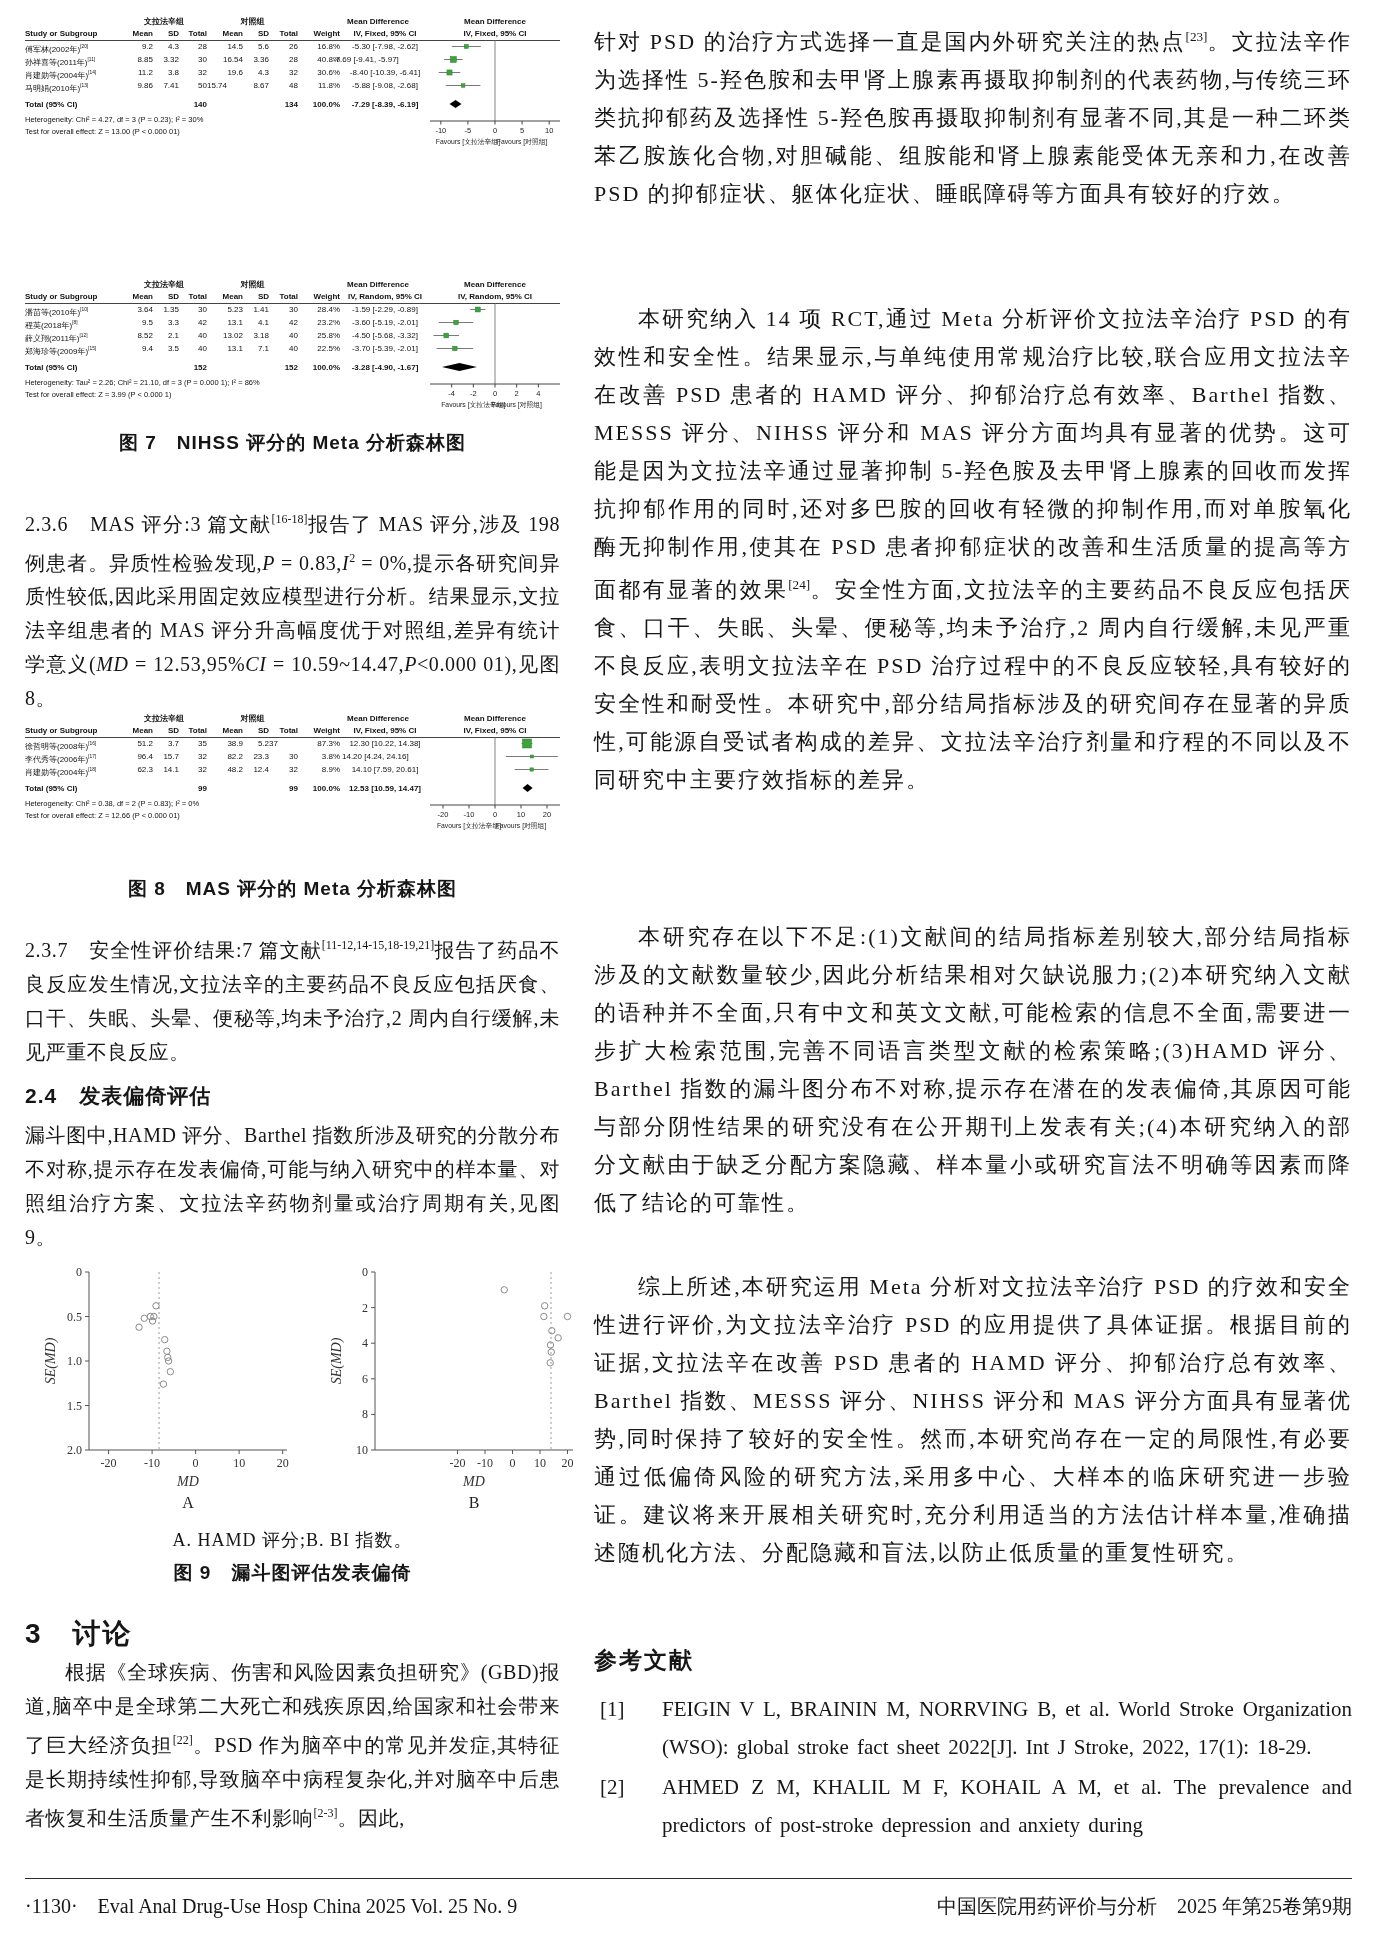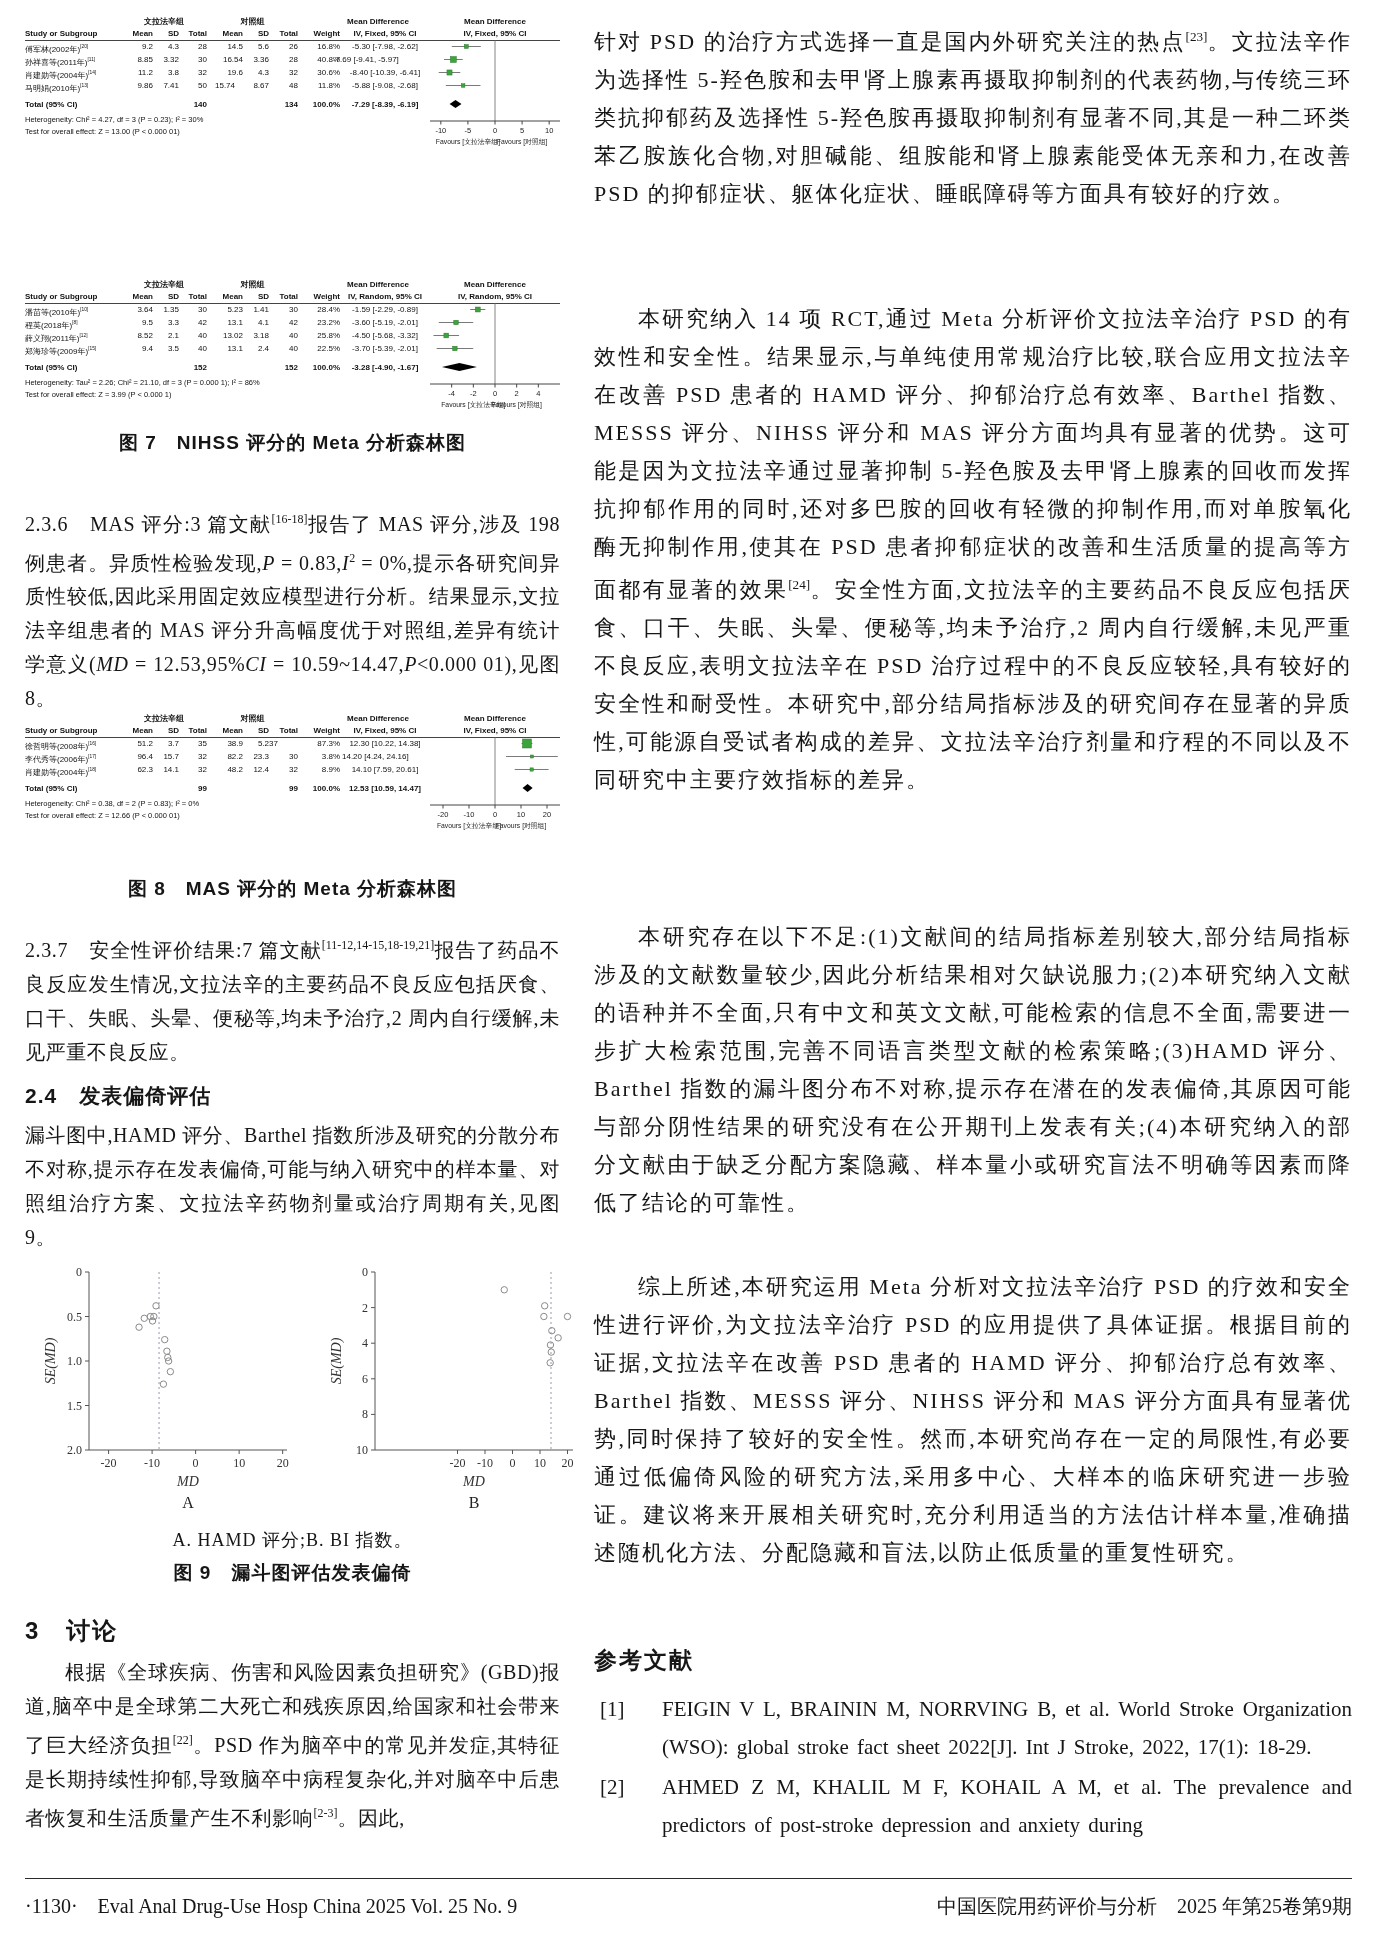--- a/index.html
+++ b/index.html
@@ -9,21 +9,21 @@
   .col-left{left:25px;width:535px;}
   .col-right{left:594px;width:758px;}
   .col>*{position:absolute;left:0;width:100%;}
   .body{font-size:20px;line-height:34px;letter-spacing:0.6px;text-align:justify;}
   .rbody{font-size:22px;line-height:38px;letter-spacing:2px;text-align:justify;}
   .ind{text-indent:2em;}
   sup{font-size:0.6em;vertical-align:super;letter-spacing:0;}
   .figcap{font-family:"Liberation Sans",sans-serif;font-weight:bold;font-size:19px;text-align:center;letter-spacing:1px;}
   .subcap{font-size:18px;text-align:center;letter-spacing:1px;}
   .h2{font-family:"Liberation Sans",sans-serif;font-weight:bold;font-size:21px;letter-spacing:1px;}
-  .h1{font-family:"Liberation Sans",sans-serif;font-weight:bold;font-size:24px;letter-spacing:2px;}
+  .h1{font-family:"Liberation Sans",sans-serif;font-weight:bold;font-size:28px;letter-spacing:2px;}
   .refs-h{font-family:"Liberation Sans",sans-serif;font-weight:bold;font-size:23px;letter-spacing:2px;}
   .forest{font-family:"Liberation Sans",sans-serif;}
   .fcell{position:absolute;font-size:8px;color:#111;white-space:nowrap;}
   .fsmall{font-size:7.5px;}
   .fline{position:absolute;height:0;border-top:1px solid #444;}
   .ftick{font-size:7.5px;fill:#222;font-family:"Liberation Sans",sans-serif;}
   .ffav{font-size:6.8px;fill:#222;font-family:"Liberation Sans",sans-serif;}
   .ax{font-size:12px;fill:#333;font-family:"Liberation Serif",serif;}
   .axl{font-size:14px;fill:#333;font-style:italic;font-family:"Liberation Serif",serif;}
   .plab{font-size:16px;fill:#222;font-family:"Liberation Serif",serif;}
@@ -80,21 +80,21 @@
         <div class="fcell " style="left:154px;top:51px;width:28px;line-height:13px;text-align:right;">32</div>
         <div class="fcell " style="left:182px;top:51px;width:36px;line-height:13px;text-align:right;">19.6</div>
         <div class="fcell " style="left:218px;top:51px;width:26px;line-height:13px;text-align:right;">4.3</div>
         <div class="fcell " style="left:244px;top:51px;width:29px;line-height:13px;text-align:right;">32</div>
         <div class="fcell " style="left:273px;top:51px;width:42px;line-height:13px;text-align:right;">30.6%</div>
         <div class="fcell " style="left:317px;top:51px;width:86px;line-height:13px;text-align:center;">-8.40 [-10.39, -6.41]</div>
         <div class="fcell " style="left:0px;top:64px;width:96px;line-height:13px;text-align:left;">马明娟(2010年)<sup>[13]</sup></div>
         <div class="fcell " style="left:96px;top:64px;width:32px;line-height:13px;text-align:right;">9.86</div>
         <div class="fcell " style="left:128px;top:64px;width:26px;line-height:13px;text-align:right;">7.41</div>
         <div class="fcell " style="left:154px;top:64px;width:28px;line-height:13px;text-align:right;">50</div>
-        <div class="fcell " style="left:182px;top:64px;width:36px;line-height:13px;text-align:center;">15.74</div>
+        <div class="fcell " style="left:182px;top:64px;width:36px;line-height:13px;text-align:left;">15.74</div>
         <div class="fcell " style="left:218px;top:64px;width:26px;line-height:13px;text-align:right;">8.67</div>
         <div class="fcell " style="left:244px;top:64px;width:29px;line-height:13px;text-align:right;">48</div>
         <div class="fcell " style="left:273px;top:64px;width:42px;line-height:13px;text-align:right;">11.8%</div>
         <div class="fcell " style="left:317px;top:64px;width:86px;line-height:13px;text-align:center;">-5.88 [-9.08, -2.68]</div>
         <div class="fcell " style="left:0px;top:83px;width:120px;line-height:13px;text-align:left;font-weight:bold;">Total (95% CI)</div>
         <div class="fcell " style="left:154px;top:83px;width:28px;line-height:13px;text-align:right;font-weight:bold;">140</div>
         <div class="fcell " style="left:244px;top:83px;width:29px;line-height:13px;text-align:right;font-weight:bold;">134</div>
         <div class="fcell " style="left:273px;top:83px;width:42px;line-height:13px;text-align:right;font-weight:bold;">100.0%</div>
         <div class="fcell " style="left:317px;top:83px;width:86px;line-height:13px;text-align:center;font-weight:bold;">-7.29 [-8.39, -6.19]</div>
         <div class="fcell fsmall" style="left:0px;top:98px;width:340px;line-height:13px;text-align:left;">Heterogeneity: Chi² = 4.27, df = 3 (P = 0.23); I² = 30%</div>
@@ -166,21 +166,21 @@
         <div class="fcell " style="left:182px;top:51px;width:36px;line-height:13px;text-align:right;">13.02</div>
         <div class="fcell " style="left:218px;top:51px;width:26px;line-height:13px;text-align:right;">3.18</div>
         <div class="fcell " style="left:244px;top:51px;width:29px;line-height:13px;text-align:right;">40</div>
         <div class="fcell " style="left:273px;top:51px;width:42px;line-height:13px;text-align:right;">25.8%</div>
         <div class="fcell " style="left:317px;top:51px;width:86px;line-height:13px;text-align:center;">-4.50 [-5.68, -3.32]</div>
         <div class="fcell " style="left:0px;top:64px;width:96px;line-height:13px;text-align:left;">郑海珍等(2009年)<sup>[15]</sup></div>
         <div class="fcell " style="left:96px;top:64px;width:32px;line-height:13px;text-align:right;">9.4</div>
         <div class="fcell " style="left:128px;top:64px;width:26px;line-height:13px;text-align:right;">3.5</div>
         <div class="fcell " style="left:154px;top:64px;width:28px;line-height:13px;text-align:right;">40</div>
         <div class="fcell " style="left:182px;top:64px;width:36px;line-height:13px;text-align:right;">13.1</div>
-        <div class="fcell " style="left:218px;top:64px;width:26px;line-height:13px;text-align:right;">2.4</div>
+        <div class="fcell " style="left:218px;top:64px;width:26px;line-height:13px;text-align:right;">7.1</div>
         <div class="fcell " style="left:244px;top:64px;width:29px;line-height:13px;text-align:right;">40</div>
         <div class="fcell " style="left:273px;top:64px;width:42px;line-height:13px;text-align:right;">22.5%</div>
         <div class="fcell " style="left:317px;top:64px;width:86px;line-height:13px;text-align:center;">-3.70 [-5.39, -2.01]</div>
         <div class="fcell " style="left:0px;top:83px;width:120px;line-height:13px;text-align:left;font-weight:bold;">Total (95% CI)</div>
         <div class="fcell " style="left:154px;top:83px;width:28px;line-height:13px;text-align:right;font-weight:bold;">152</div>
         <div class="fcell " style="left:244px;top:83px;width:29px;line-height:13px;text-align:right;font-weight:bold;">152</div>
         <div class="fcell " style="left:273px;top:83px;width:42px;line-height:13px;text-align:right;font-weight:bold;">100.0%</div>
         <div class="fcell " style="left:317px;top:83px;width:86px;line-height:13px;text-align:center;font-weight:bold;">-3.28 [-4.90, -1.67]</div>
         <div class="fcell fsmall" style="left:0px;top:98px;width:340px;line-height:13px;text-align:left;">Heterogeneity: Tau² = 2.26; Chi² = 21.10, df = 3 (P = 0.000 1); I² = 86%</div>
         <div class="fcell fsmall" style="left:0px;top:110px;width:340px;line-height:13px;text-align:left;">Test for overall effect: Z = 3.99 (P &lt; 0.000 1)</div>

